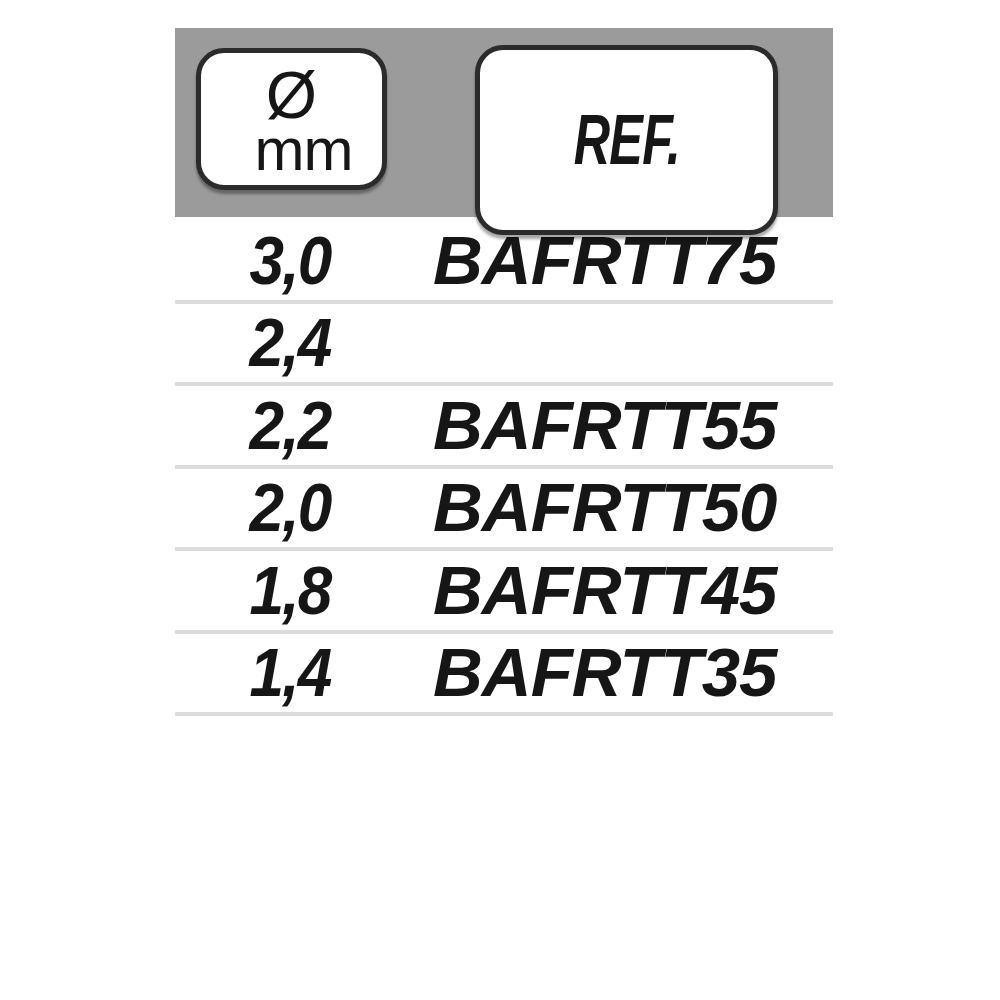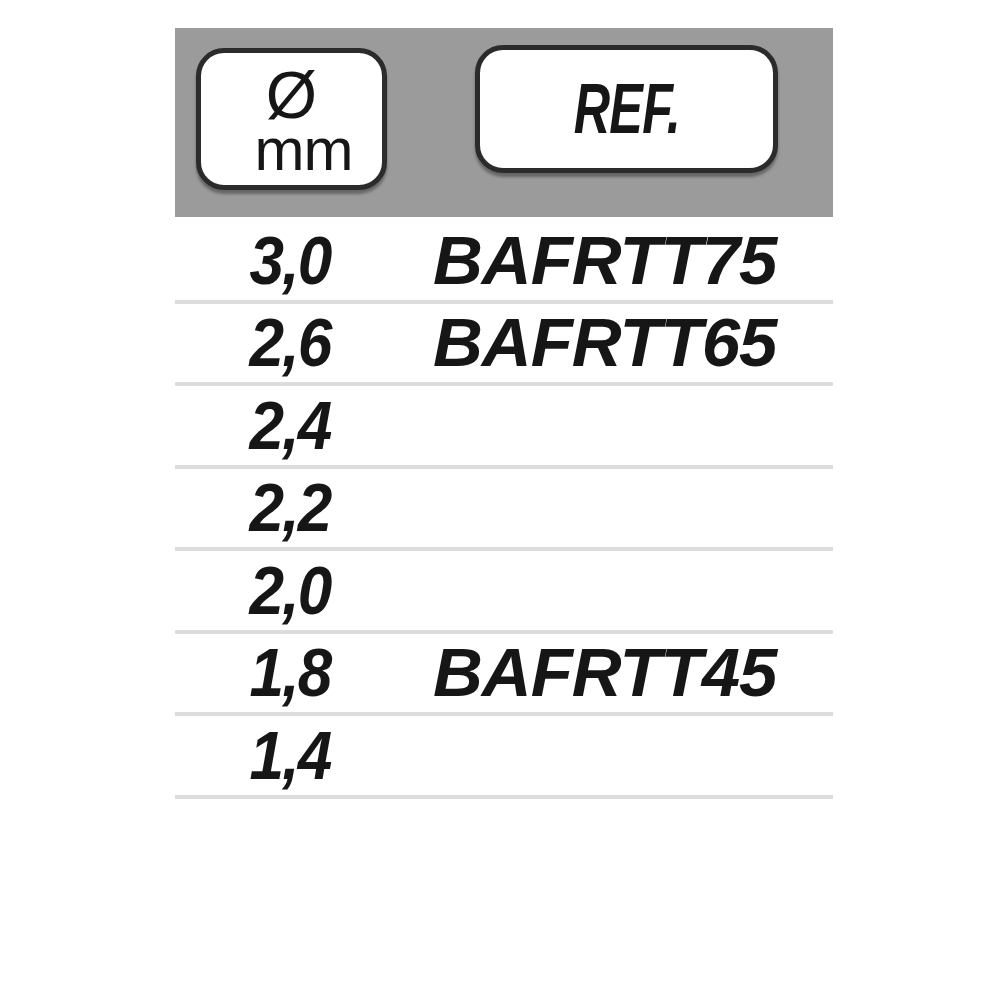--- a/index.html
+++ b/index.html
@@ -41,21 +41,21 @@
   .box-dia {
     left: 21px;
     top: 20px;
     width: 191px;
     height: 142px;
   }
   .box-ref {
     left: 300px;
     top: 17px;
     width: 303px;
-    height: 128px;
+    height: 190px;
   }
   .dia-symbol {
     font-size: 66px;
     line-height: 62px;
     font-weight: 400;
   }
   .dia-unit {
     font-size: 60px;
     line-height: 48px;
     font-weight: 400;
@@ -120,41 +120,40 @@
     <div class="header-box box-ref">
       <span class="ref-label">REF.</span>
     </div>
   </div>
   <div class="rows" id="rows">
   <div class="row">
     <span class="cell cell-dia"><span class="squish">3,0</span></span>
     <span class="cell cell-ref"><span class="reftxt">BAFRTT75</span></span>
   </div>
 
-  <div class="row">
-    <span class="cell cell-dia"><span class="squish">2,6</span></span>
-    <span class="cell cell-ref"><span class="reftxt">BAFRTT65</span></span>
-  </div>
 
   <div class="row">
     <span class="cell cell-dia"><span class="squish">2,4</span></span>
   </div>
 
   <div class="row">
     <span class="cell cell-dia"><span class="squish">2,2</span></span>
+    <span class="cell cell-ref"><span class="reftxt">BAFRTT55</span></span>
   </div>
 
   <div class="row">
     <span class="cell cell-dia"><span class="squish">2,0</span></span>
+    <span class="cell cell-ref"><span class="reftxt">BAFRTT50</span></span>
   </div>
 
   <div class="row">
     <span class="cell cell-dia"><span class="squish">1,8</span></span>
     <span class="cell cell-ref"><span class="reftxt">BAFRTT45</span></span>
   </div>
 
 
   <div class="row">
     <span class="cell cell-dia"><span class="squish">1,4</span></span>
+    <span class="cell cell-ref"><span class="reftxt">BAFRTT35</span></span>
   </div>
 
 </div>
 </div>
 
 </body></html>

